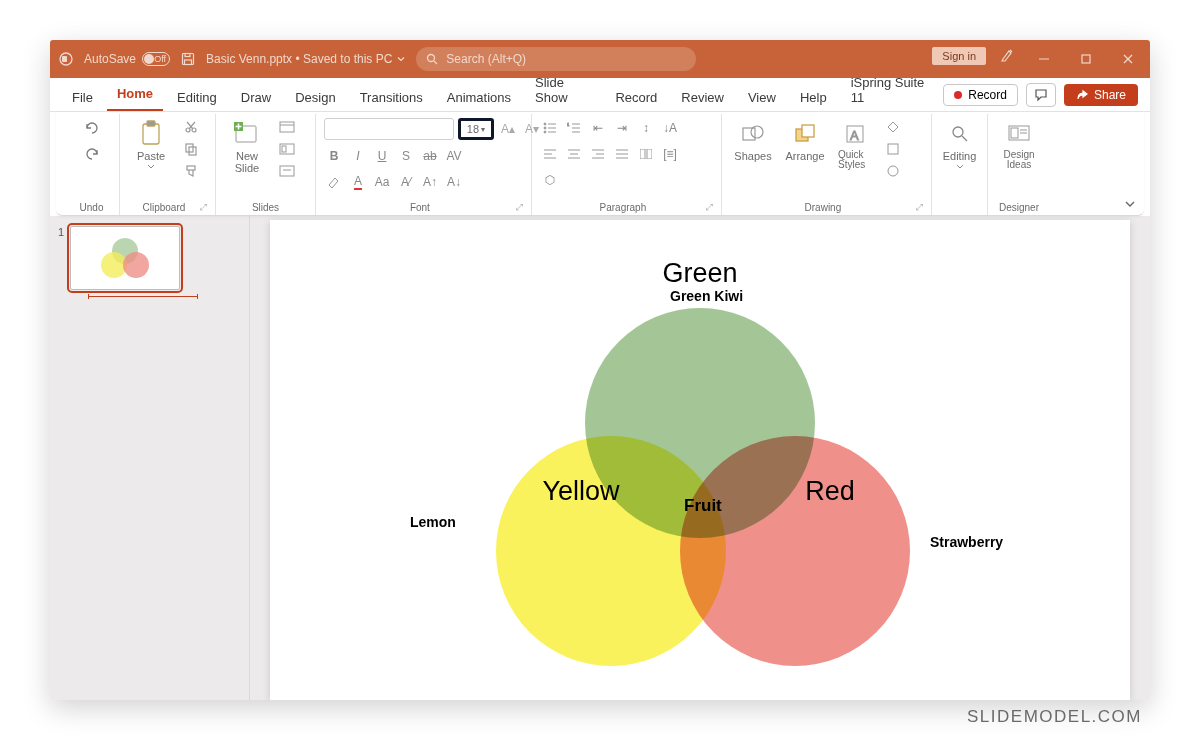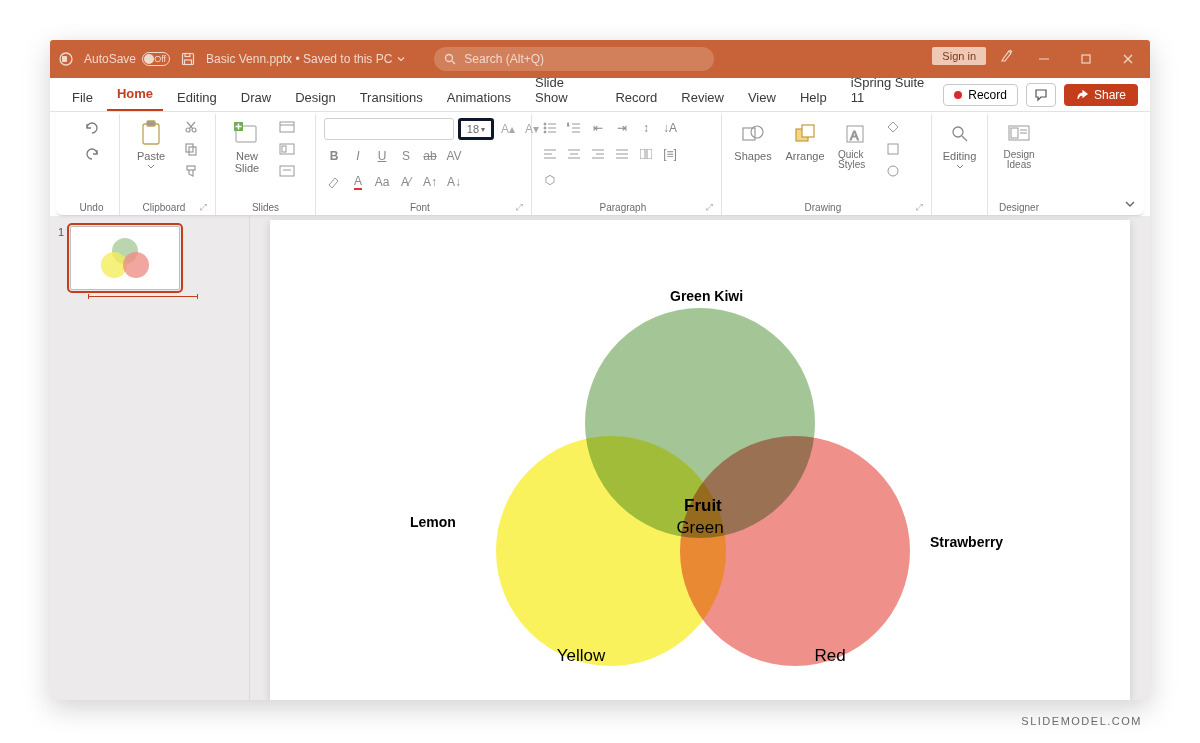--- a/index.html
+++ b/index.html
@@ -8,21 +8,21 @@
 
   
   .titlebar { height: 38px; background: #c86339; display: flex; align-items: center; color: #fff; font-size: 12px; padding: 0 8px; gap: 10px; }
   .tb-left { display: flex; align-items: center; gap: 10px; }
   .tb-icon { width: 16px; height: 16px; display: inline-flex; align-items: center; justify-content: center; }
   .autosave { display: flex; align-items: center; gap: 6px; color: #f1d8cc; }
   .switch { width: 28px; height: 14px; border: 1px solid #f1d8cc; border-radius: 8px; position: relative; }
   .switch::after { content: ""; position: absolute; left: 1px; top: 1px; width: 10px; height: 10px; border-radius: 50%; background: #f1d8cc; }
   .switch-off-text { font-size: 9px; color: #f1d8cc; position: absolute; right: 3px; top: 1px; }
   .filename { color: #f1d8cc; font-size: 12px; display: flex; align-items: center; gap: 4px; }
-  .searchbox { margin-left: 18px; width: 280px; height: 24px; background: rgba(255,255,255,0.18); border-radius: 12px; display: flex; align-items: center; padding: 0 10px; color: #f1d8cc; gap: 8px; font-size: 12px; }
+  .searchbox { width: 280px; height: 24px; background: rgba(255,255,255,0.18); border-radius: 12px; display: flex; align-items: center; padding: 0 10px; color: #f1d8cc; gap: 8px; font-size: 12px; }
   .tb-right { margin-left: auto; display: flex; align-items: flex-start; gap: 14px; }
   .signin { background: #efc9b6; color: #7a3a1d; font-size: 11px; padding: 3px 10px; border-radius: 2px; }
   .winbtn { width: 28px; height: 24px; display: flex; align-items: center; justify-content: center; color: #f1d8cc; }
 
   
   .tabsbar { height: 34px; background: #fff; display: flex; align-items: flex-end; padding: 0 12px; border-bottom: 1px solid #e3e3e3; gap: 4px; }
   .tab { padding: 6px 10px; font-size: 13px; color: #3a3a3a; cursor: pointer; }
   .tab.active { color: #c43e1c; border-bottom: 2px solid #c43e1c; font-weight: 600; padding-bottom: 8px; }
   .tabs-right { margin-left: auto; display: flex; align-items: center; gap: 8px; padding-bottom: 4px; }
   .record-btn { border: 1px solid #c8c8c8; border-radius: 4px; padding: 3px 10px; font-size: 12px; display: flex; align-items: center; gap: 6px; }
@@ -62,34 +62,34 @@
   .mini-c { position: absolute; width: 26px; height: 26px; border-radius: 50%; opacity: 0.78; }
   .mini-g { background: #a8c99a; left: 17px; top: 2px; }
   .mini-y { background: #f3ec59; left: 6px; top: 16px; }
   .mini-r { background: #ed8d85; left: 28px; top: 16px; }
 
   .slide-area { flex: 1; display: flex; justify-content: center; padding: 4px 0 0 0; overflow: hidden; }
   .slide-canvas { width: 860px; height: 480px; background: #fff; box-shadow: 0 2px 8px rgba(0,0,0,0.15); position: relative; }
 
   
   .venn { position: absolute; left: 50%; top: 58%; transform: translate(-50%,-50%); width: 520px; height: 420px; }
-  .circle { position: absolute; width: 230px; height: 230px; border-radius: 50%; mix-blend-mode: multiply; display: flex; align-items: flex-end; justify-content: center; font-size: 17px; color: #000; }
+  .circle { position: absolute; width: 230px; height: 230px; border-radius: 50%; mix-blend-mode: multiply; display: flex; align-items: flex-start; justify-content: center; font-size: 27px; color: #000; }
   .c-green { background: rgba(144,186,128,0.82); left: 145px; top: 20px; }
   .c-yellow { background: rgba(248,240,65,0.85); left: 56px; top: 148px; }
   .c-red { background: rgba(235,120,112,0.82); left: 240px; top: 148px; }
   .c-green .clbl { margin-top: -50px; }
   .c-yellow .clbl { margin-left: -60px; margin-top: 40px; }
   .c-red .clbl { margin-left: 70px; margin-top: 40px; }
   .center-label { position: absolute; left: 244px; top: 208px; font-size: 17px; font-weight: 600; color: #000; z-index: 5; }
   .outer-label { position: absolute; font-size: 14px; font-weight: 700; color: #000; }
   .lbl-top { left: 230px; top: 0px; }
   .lbl-left { left: -30px; top: 226px; }
   .lbl-right { left: 490px; top: 246px; }
 
-  .watermark { position: absolute; right: 58px; bottom: 16px; font-size: 11px; letter-spacing: 1.5px; color: #6a6a6a; }
+  .watermark { position: absolute; right: 58px; bottom: 16px; font-size: 17px; letter-spacing: 1.5px; color: #6a6a6a; }
 
   svg { display: block; }
 </style>
 </head>
 <body>
 
 <div class="shell">
 
   <div class="titlebar">
     <div class="tb-left">

